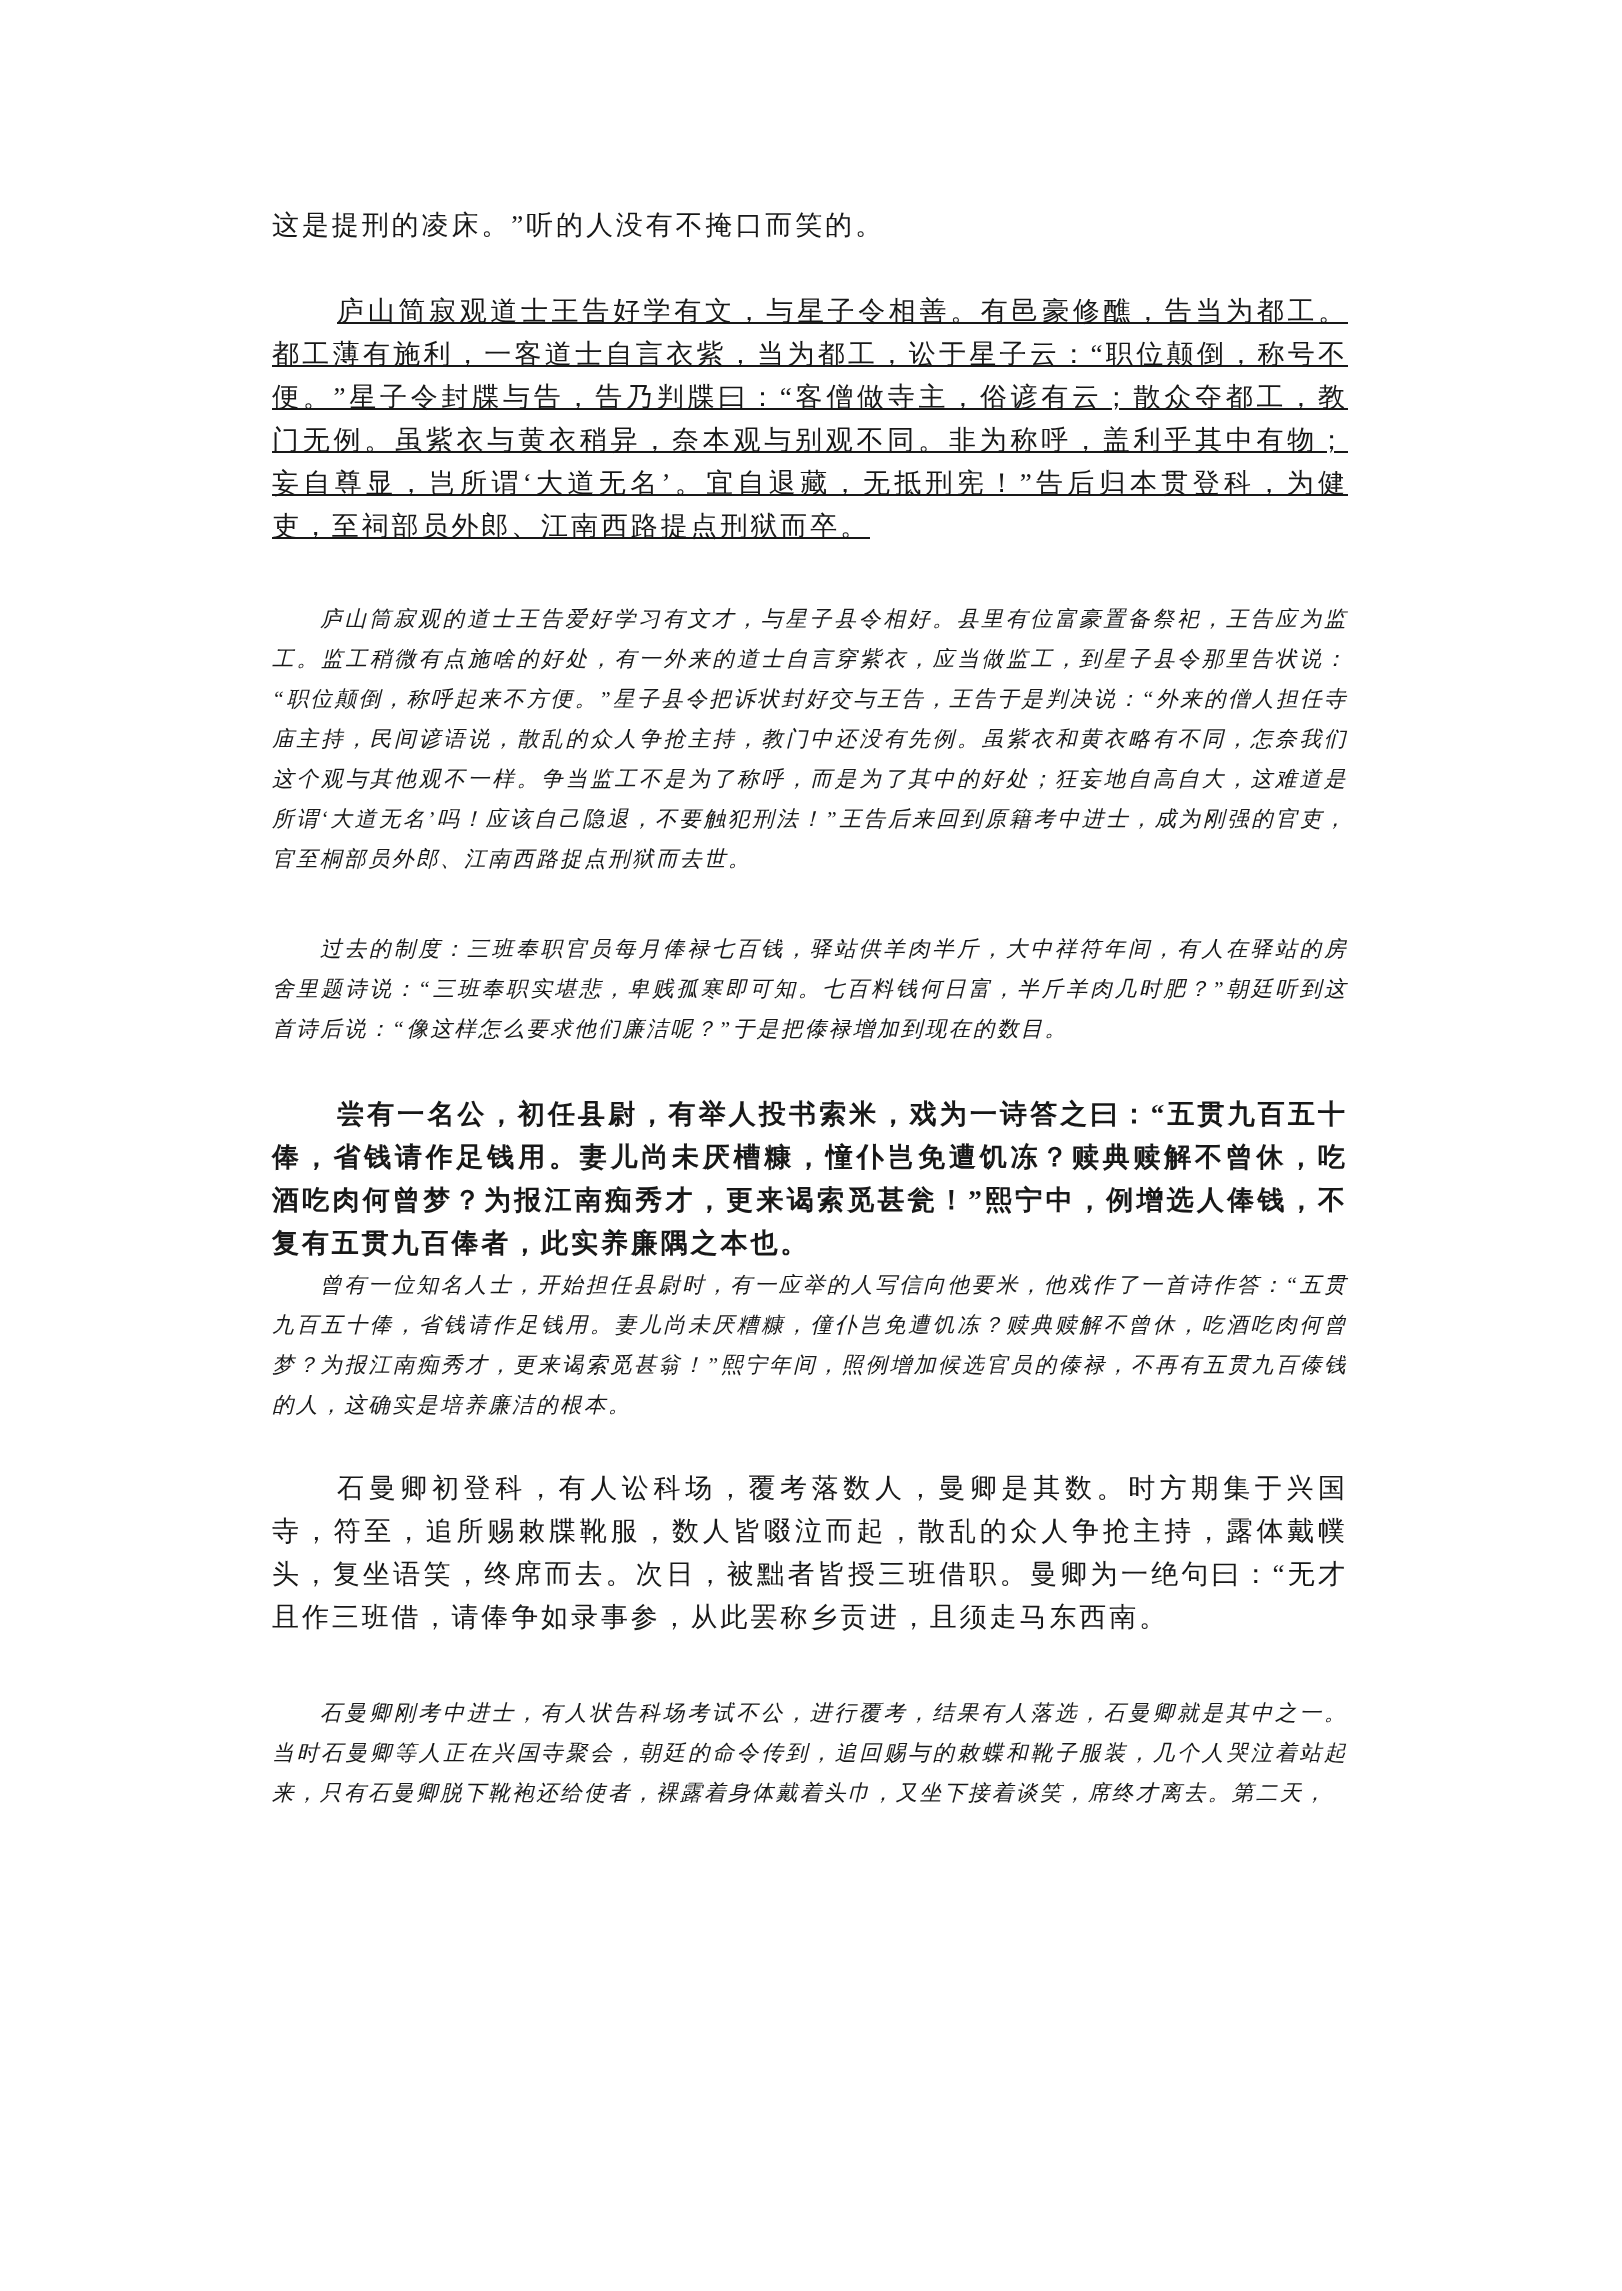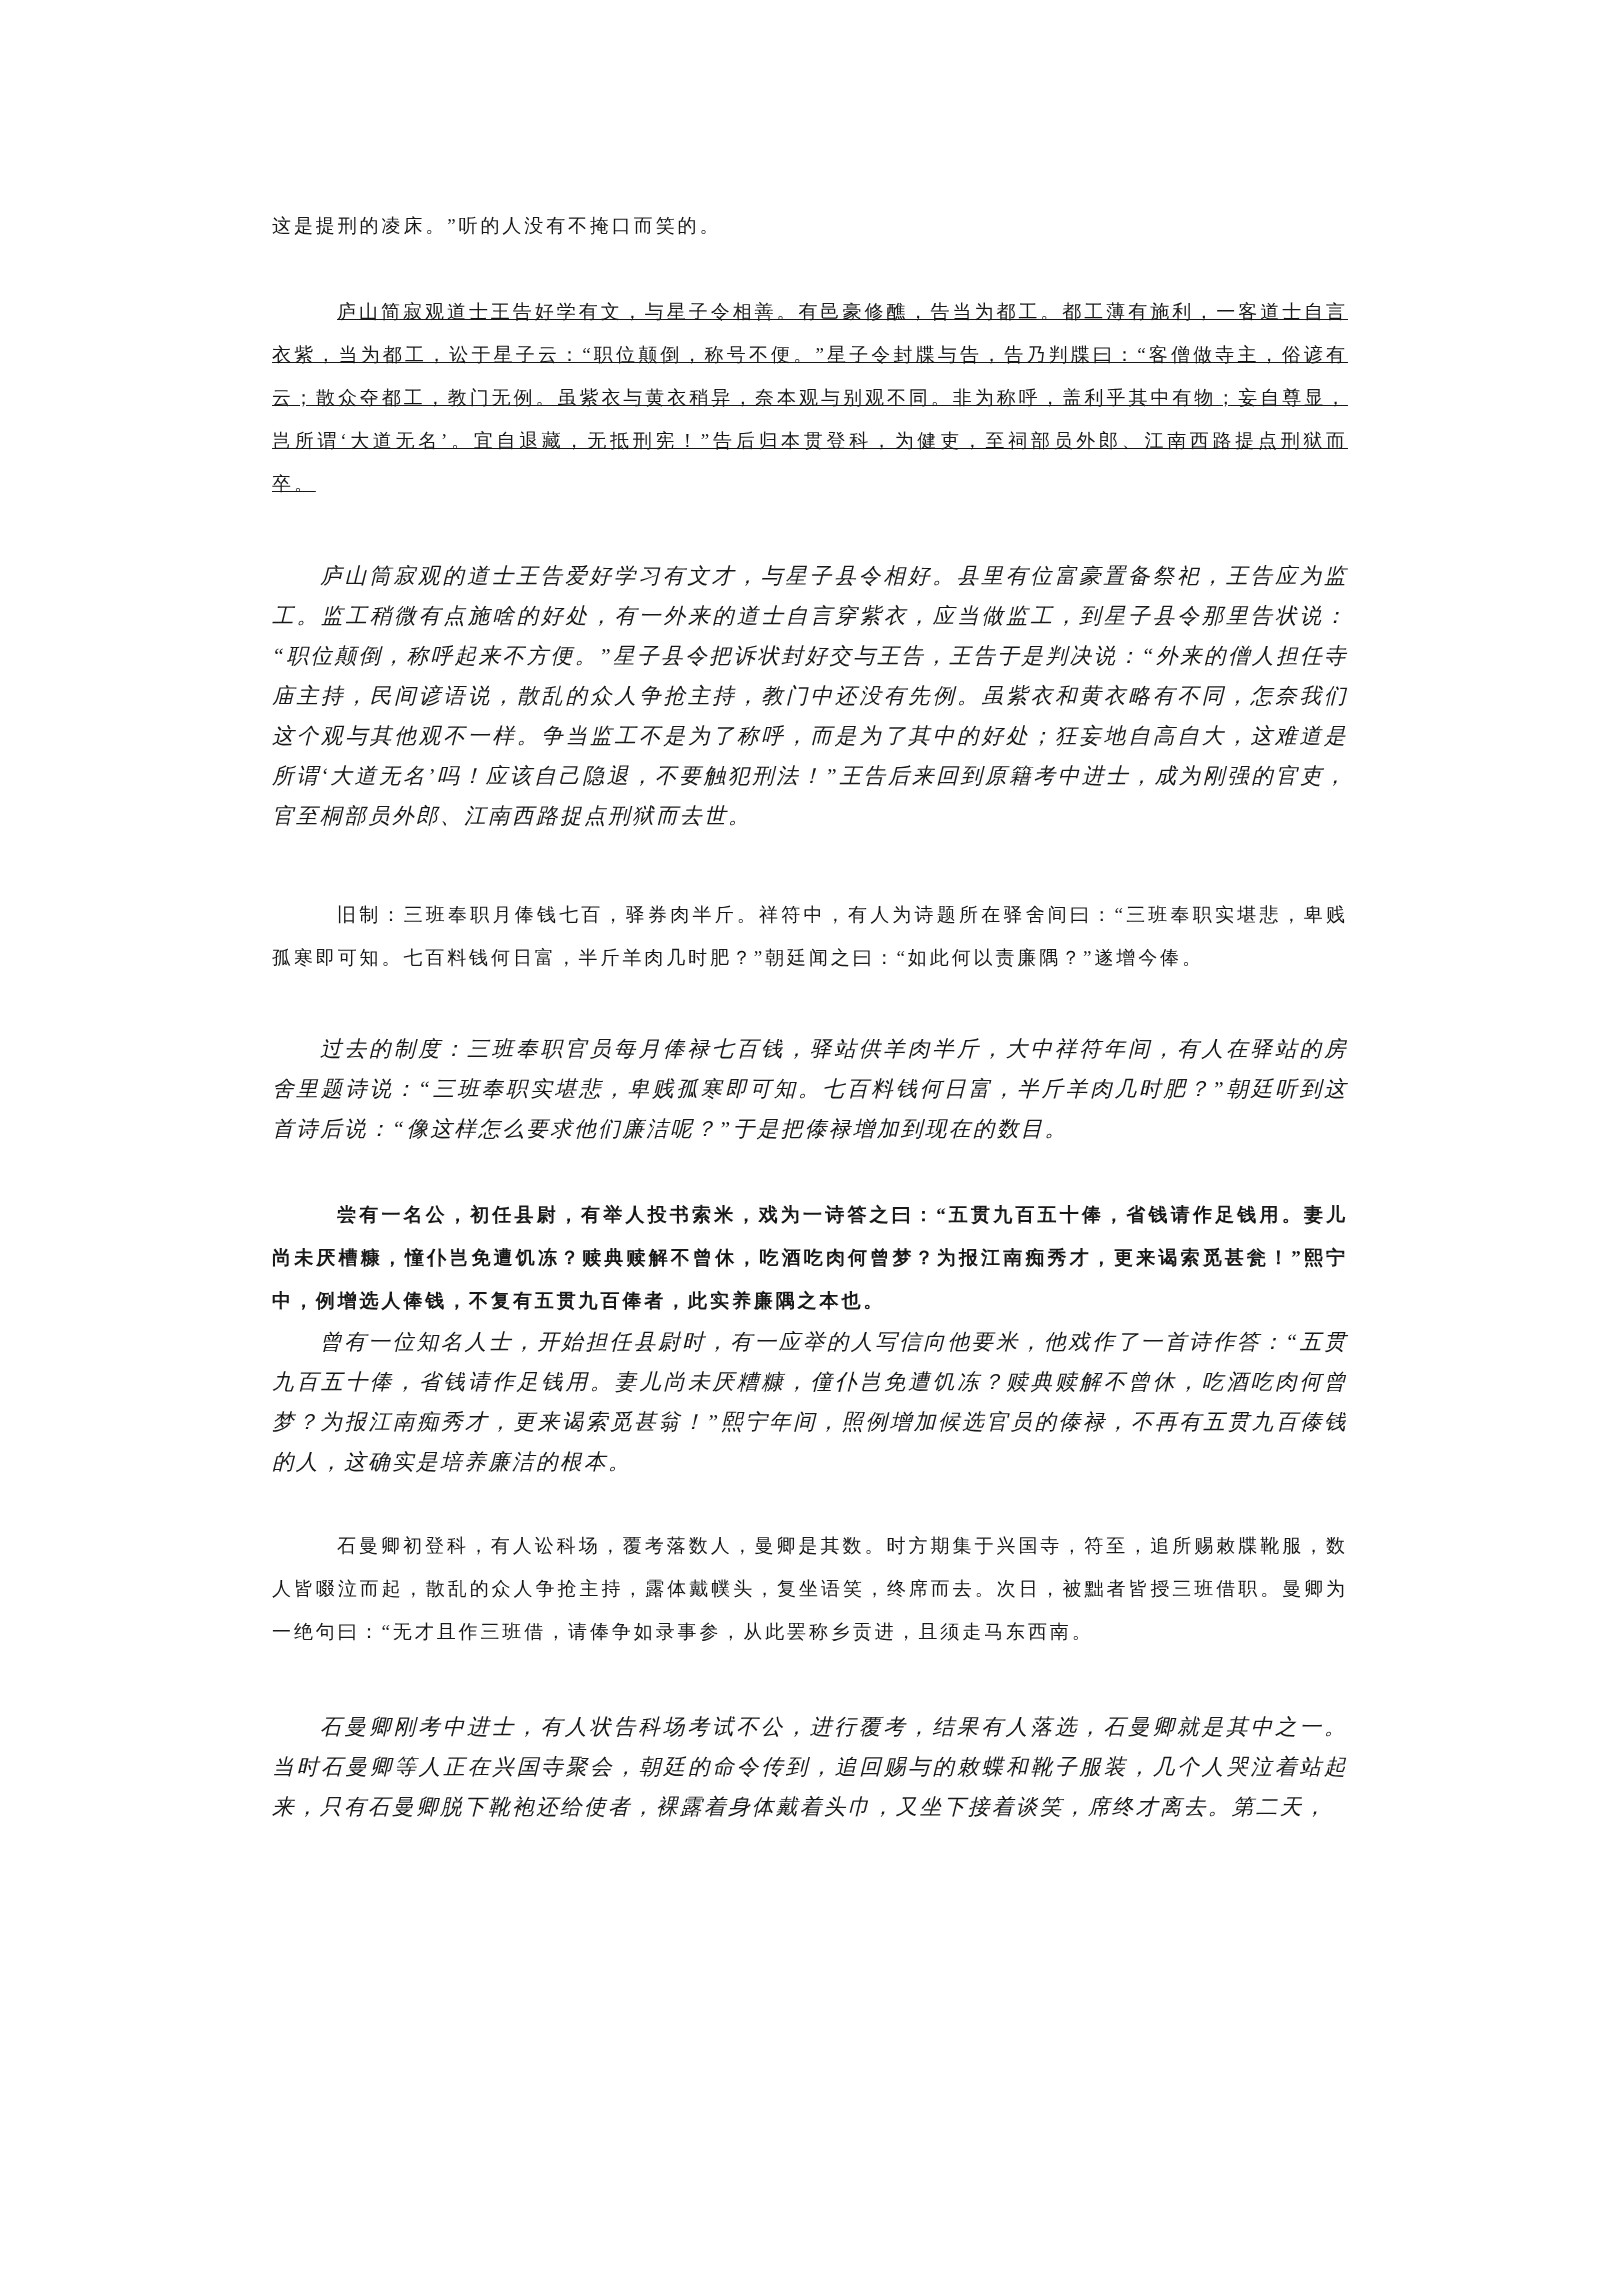--- a/index.html
+++ b/index.html
@@ -25,21 +25,21 @@
     left: 272px;
     top: 204px;
     width: 1076px;
   }
   p {
     margin: 0;
     padding: 0;
     text-align: justify;
   }
   .classical {
-    font-size: 19px;
+    font-size: 27px;
     line-height: 43px;
     letter-spacing: 2.9px;
   }
   .classical.indent {
     text-indent: 65px;
   }
   .trans {
     font-size: 21.6px;
     line-height: 40px;
     letter-spacing: 2.4px;
@@ -59,21 +59,20 @@
 <body>
 
 <div class="page">
   <div class="content">
     <p class="classical">这是提刑的凌床。”听的人没有不掩口而笑的。</p>
 
     <p class="classical indent mt44">庐山简寂观道士王告好学有文，与星子令相善。有邑豪修醮，告当为都工。都工薄有施利，一客道士自言衣紫，当为都工，讼于星子云：“职位颠倒，称号不便。”星子令封牒与告，告乃判牒曰：“客僧做寺主，俗谚有云；散众夺都工，教门无例。虽紫衣与黄衣稍异，奈本观与别观不同。非为称呼，盖利乎其中有物；妄自尊显，岂所谓‘大道无名’。宜自退藏，无抵刑宪！”告后归本贯登科，为健吏，至祠部员外郎、江南西路提点刑狱而卒。</p>
 
     <p class="trans mt52">庐山筒寂观的道士王告爱好学习有文才，与星子县令相好。县里有位富豪置备祭祀，王告应为监工。监工稍微有点施啥的好处，有一外来的道士自言穿紫衣，应当做监工，到星子县令那里告状说：“职位颠倒，称呼起来不方便。”星子县令把诉状封好交与王告，王告于是判决说：“外来的僧人担任寺庙主持，民间谚语说，散乱的众人争抢主持，教门中还没有先例。虽紫衣和黄衣略有不同，怎奈我们这个观与其他观不一样。争当监工不是为了称呼，而是为了其中的好处；狂妄地自高自大，这难道是所谓‘大道无名’吗！应该自己隐退，不要触犯刑法！”王告后来回到原籍考中进士，成为刚强的官吏，官至桐部员外郎、江南西路捉点刑狱而去世。</p>
 
-    <p class="classical indent mt58">旧制：三班奉职月俸钱七百，驿券肉半斤。祥符中，有人为诗题所在驿舍间曰：“三班奉职实堪悲，卑贱孤寒即可知。七百料钱何日富，半斤羊肉几时肥？”朝廷闻之曰：“如此何以责廉隅？”遂增今俸。</p>
 
     <p class="trans mt48">过去的制度：三班奉职官员每月俸禄七百钱，驿站供羊肉半斤，大中祥符年间，有人在驿站的房舍里题诗说：“三班奉职实堪悲，卑贱孤寒即可知。七百料钱何日富，半斤羊肉几时肥？”朝廷听到这首诗后说：“像这样怎么要求他们廉洁呢？”于是把傣禄增加到现在的数目。</p>
 
     <p class="classical indent mt45">尝有一名公，初任县尉，有举人投书索米，戏为一诗答之曰：“五贯九百五十俸，省钱请作足钱用。妻儿尚未厌槽糠，憧仆岂免遭饥冻？赎典赎解不曾休，吃酒吃肉何曾梦？为报江南痴秀才，更来谒索觅甚瓮！”熙宁中，例增选人俸钱，不复有五贯九百俸者，此实养廉隅之本也。</p>
 
     <p class="trans mt57">曾有一位知名人士，开始担任县尉时，有一应举的人写信向他要米，他戏作了一首诗作答：“五贯九百五十俸，省钱请作足钱用。妻儿尚未厌糟糠，僮仆岂免遭饥冻？赎典赎解不曾休，吃酒吃肉何曾梦？为报江南痴秀才，更来谒索觅甚翁！”熙宁年间，照例增加候选官员的傣禄，不再有五贯九百傣钱的人，这确实是培养廉洁的根本。</p>
 
     <p class="classical indent mt43">石曼卿初登科，有人讼科场，覆考落数人，曼卿是其数。时方期集于兴国寺，符至，追所赐敕牒靴服，数人皆啜泣而起，散乱的众人争抢主持，露体戴幞头，复坐语笑，终席而去。次日，被黜者皆授三班借职。曼卿为一绝句曰：“无才且作三班借，请俸争如录事参，从此罢称乡贡进，且须走马东西南。</p>
 
     <p class="trans mt55">石曼卿刚考中进士，有人状告科场考试不公，进行覆考，结果有人落选，石曼卿就是其中之一。当时石曼卿等人正在兴国寺聚会，朝廷的命令传到，追回赐与的敕蝶和靴子服装，几个人哭泣着站起来，只有石曼卿脱下靴袍还给使者，裸露着身体戴着头巾，又坐下接着谈笑，席终才离去。第二天，</p>

